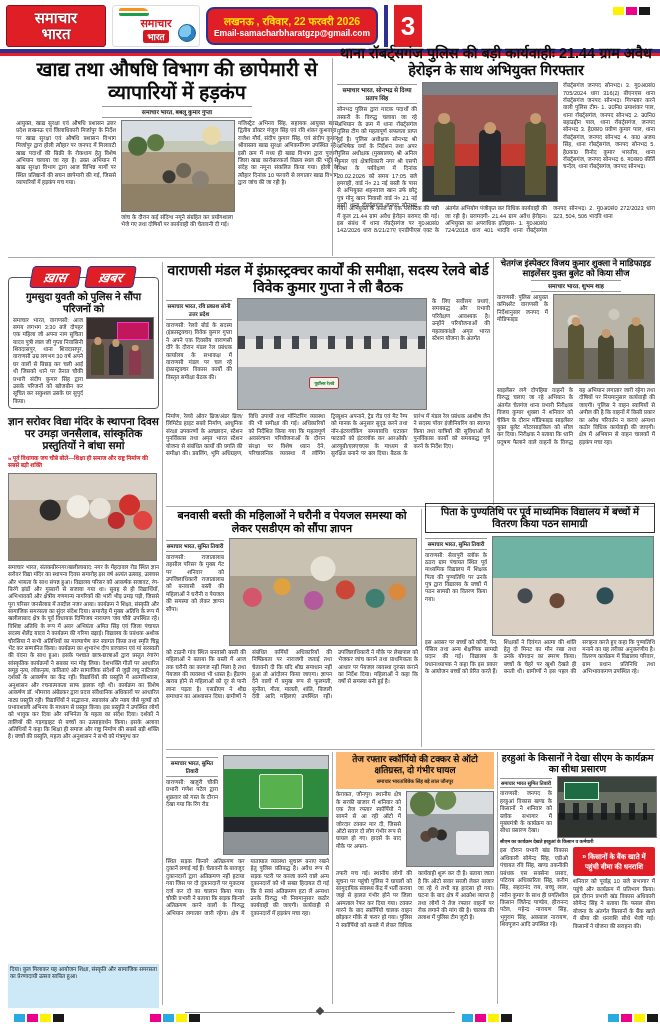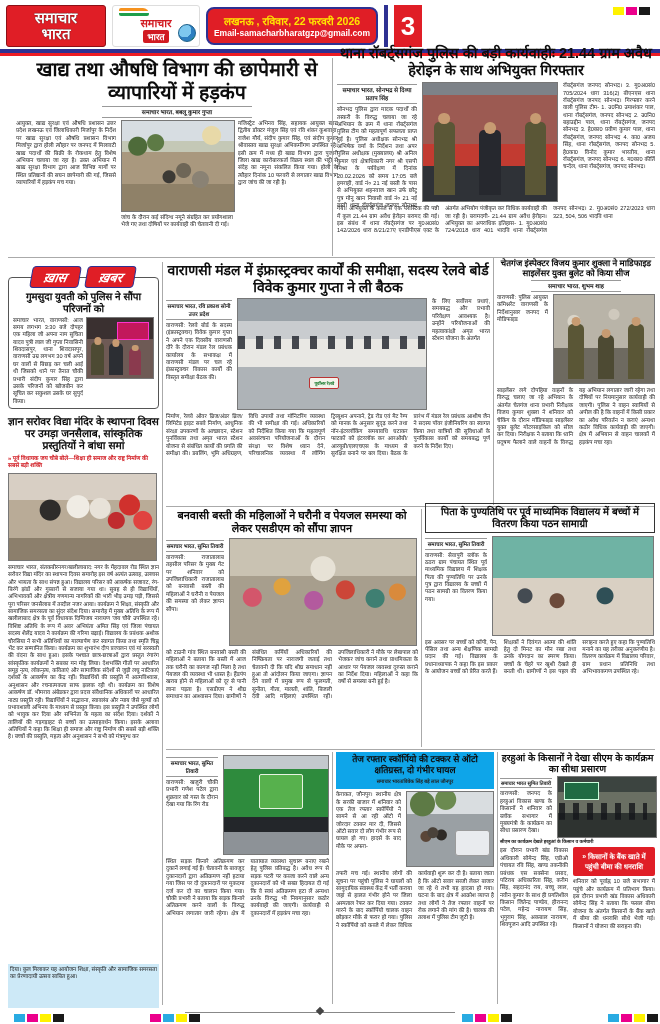--- a/index.html
+++ b/index.html
@@ -104,21 +104,21 @@
     radial-gradient(circle at 82% 36%,#d0312d 0 10px,transparent 11px),
     radial-gradient(circle at 91% 54%,#e04340 0 9px,transparent 10px),
     radial-gradient(circle at 73% 54%,#c02c2e 0 8px,transparent 9px),
     radial-gradient(circle at 28% 42%,#2e2c2a 0 10px,transparent 11px),
     radial-gradient(circle at 47% 38%,#f0ece4 0 11px,transparent 12px),
     radial-gradient(circle at 62% 40%,#e8e2d8 0 10px,transparent 11px),
     linear-gradient(180deg,#d8cfc4 0 30%,#b9ab97 30% 75%,#8c7f6c 75% 100%);}
   
   .redbox{background:#e01e26;color:#fff;font-weight:bold;font-size:7px;text-align:center;
     padding:5px 4px;line-height:1.35;border-radius:2px;}
-  .cream{background:#0ea5e9;}
+  .cream{background:#fdba74;}
   .caption{font-size:4.8px;font-weight:bold;color:#222;}
   .mark{display:inline-block;width:11px;height:8px;margin-right:2px;}
   .m-c{background:#29abe2}.m-m{background:#ec008c}.m-y{background:#fff200}.m-k{background:#1a1a1a}
   .footline{position:absolute;top:1012px;left:185px;width:270px;height:1px;background:#888;}
   .footdiamond{position:absolute;top:1008px;left:317px;width:6px;height:6px;background:#444;transform:rotate(45deg);}
 </style>
 </head>
 <body>
 
 <div class="page">

